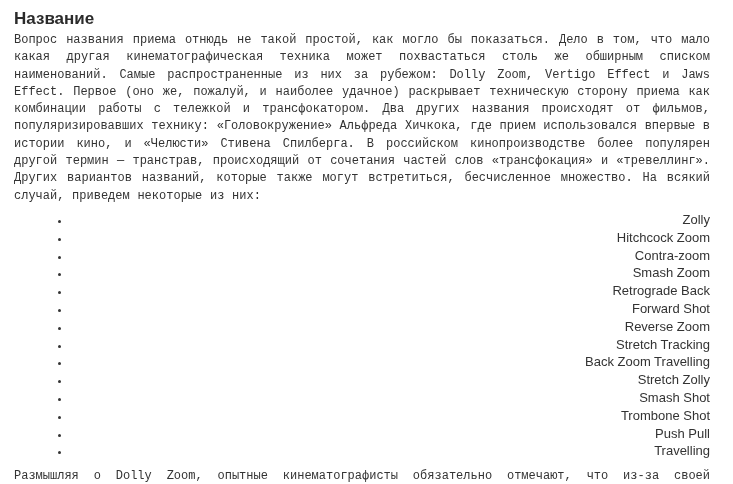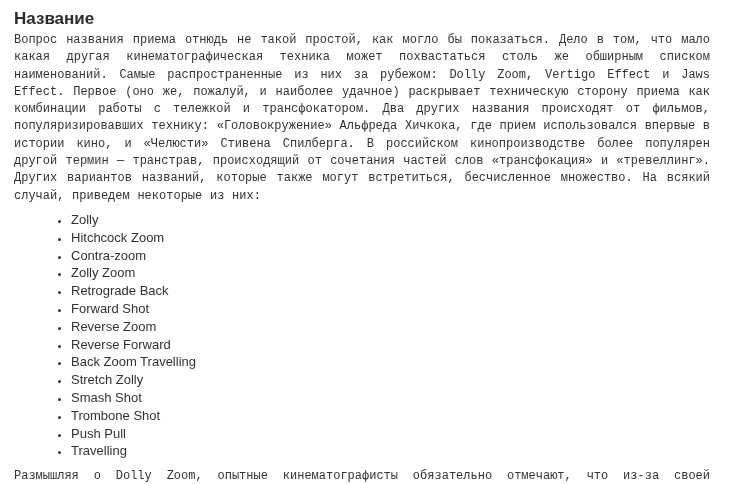--- a/index.html
+++ b/index.html
@@ -38,44 +38,44 @@
     font-family: Liberation Mono, monospace;
   }
   .name-variants-list {
     margin: 0 0 8px 0;
     padding: 0 0 0 57px;
     list-style: disc outside;
     font-size: 13px;
   }
   .name-variants-list li {
     line-height: 17.8px;
-    text-align: left;
+    text-align: right;
   }
   .name-variants-list li::marker {
     font-size: 11px;
   }
 </style>
 </head>
 <body>
 
 <div class="article">
 
   <h3 class="section-heading">Название</h3>
 
   <p class="body-paragraph">Вопрос названия приема отнюдь не такой простой, как могло бы показаться. Дело в том, что мало какая другая кинематографическая техника может похвастаться столь же обширным списком наименований. Самые распространенные из них за рубежом: Dolly Zoom, Vertigo Effect и Jaws Effect. Первое (оно же, пожалуй, и наиболее удачное) раскрывает техническую сторону приема как комбинации работы с тележкой и трансфокатором. Два других названия происходят от фильмов, популяризировавших технику: «Головокружение» Альфреда Хичкока, где прием использовался впервые в истории кино, и «Челюсти» Стивена Спилберга. В российском кинопроизводстве более популярен другой термин — транстрав, происходящий от сочетания частей слов «трансфокация» и «тревеллинг». Других вариантов названий, которые также могут встретиться, бесчисленное множество. На всякий случай, приведем некоторые из них:</p>
 
   <ul class="name-variants-list">
       <li>Zolly</li>
       <li>Hitchcock Zoom</li>
       <li>Contra-zoom</li>
-      <li>Zolly Zoom</li>
+      <li>Smash Zoom</li>
       <li>Retrograde Back</li>
       <li>Forward Shot</li>
       <li>Reverse Zoom</li>
-      <li>Reverse Forward</li>
+      <li>Stretch Tracking</li>
       <li>Back Zoom Travelling</li>
       <li>Stretch Zolly</li>
       <li>Smash Shot</li>
       <li>Trombone Shot</li>
       <li>Push Pull</li>
       <li>Travelling</li>
     </ul>
 
 
   <p class="body-paragraph">Размышляя о Dolly Zoom, опытные кинематографисты обязательно отмечают, что из-за своей эффектности и</p>

